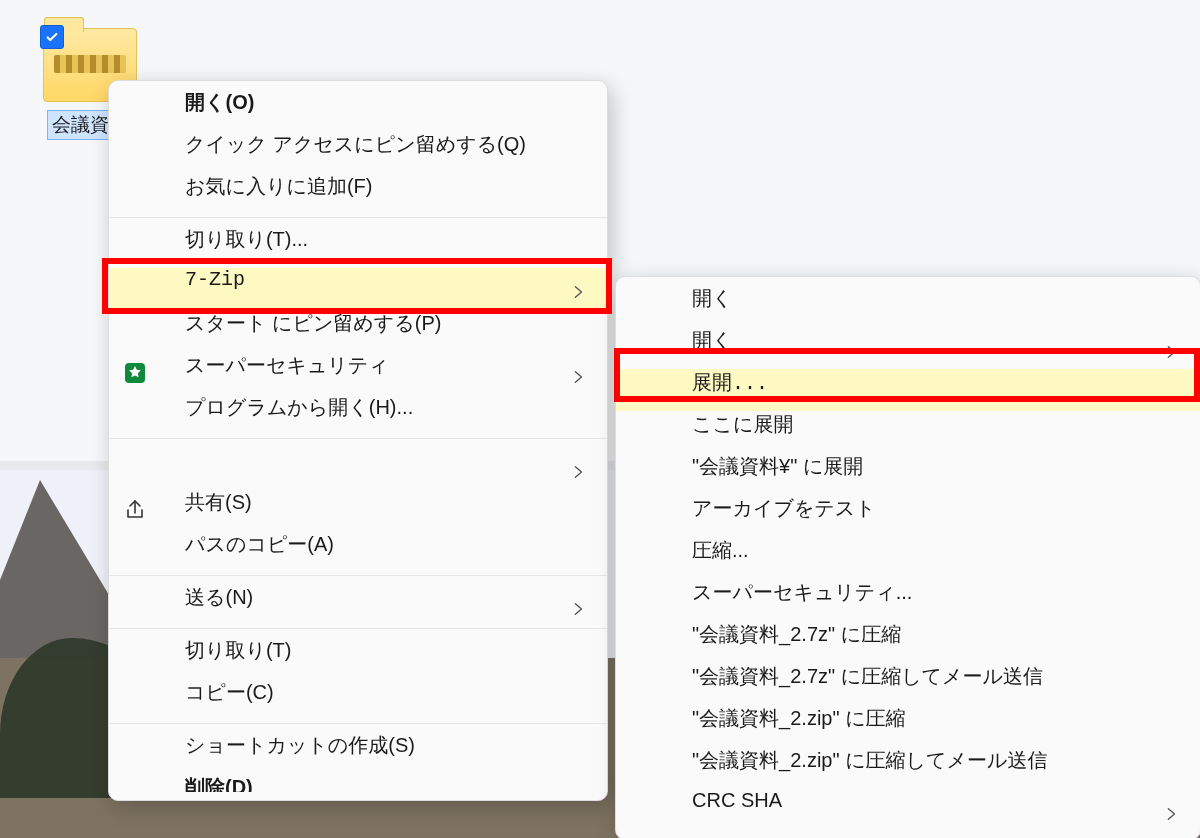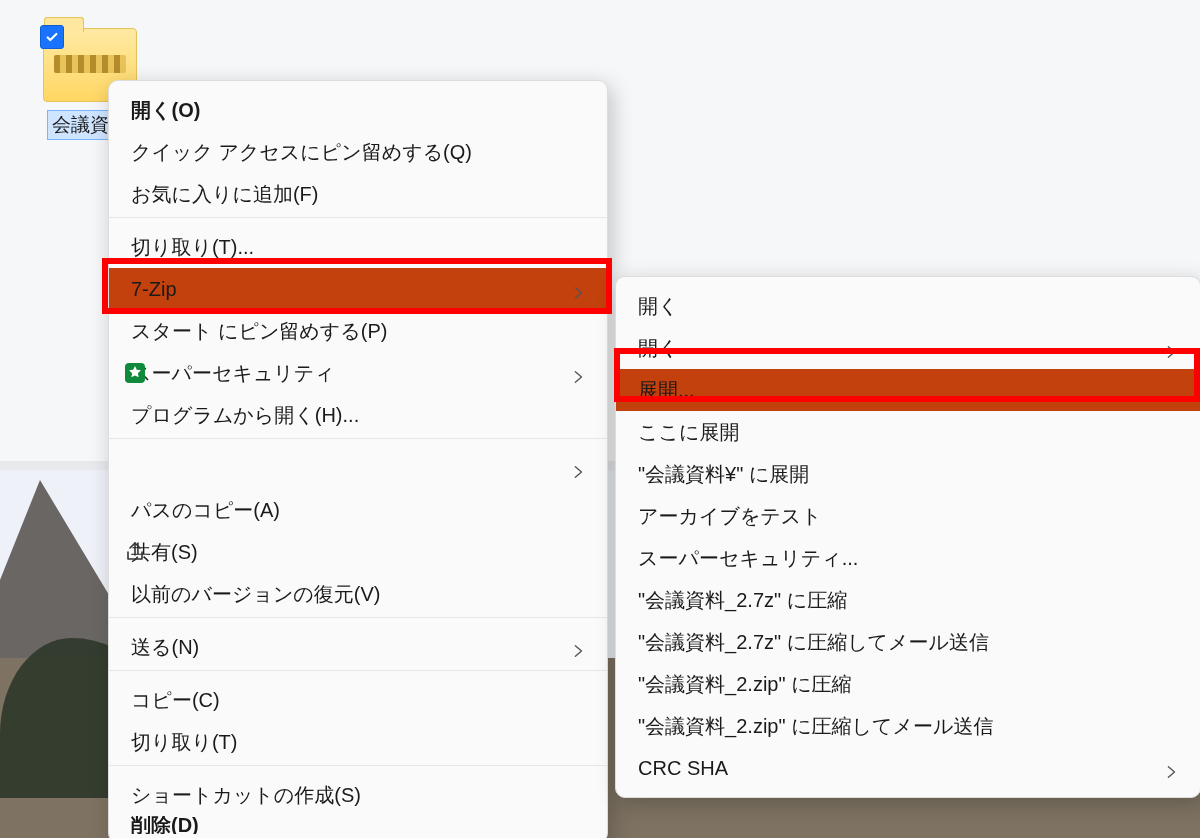--- a/index.html
+++ b/index.html
@@ -103,27 +103,27 @@
     border:1px solid #ddd;
     box-shadow: 4px 6px 22px rgba(0,0,0,.22);
     border-radius:10px;
     padding:8px 0;
   }
   .menu-main { left:108px; top:80px; width:498px; }
   .menu-sub  { left:615px; top:276px; width:584px; }
 
   .menu .item {
     display:flex;
-    align-items:center;
+    align-items:flex-start;
     height:42px;
-    padding:0 22px 0 22px;
+    padding:0 22px 0 76px;
     position:relative;
     cursor:default;
   }
-  .menu .item.hover { background:#c2410c; }
+  .menu .item.hover { background:#fef9c3;font-family:Liberation Mono, monospace; }
   .menu .item .chev {
     position:absolute; right:22px; top:50%; transform:translateY(-50%);
     width:14px; height:14px;
   }
   .menu .sep {
     height:6px;
     margin:2px 0;
     border-top:1px solid #e6e6e6;
   }
   .menu .item.bold { font-weight:700; }
@@ -218,54 +218,51 @@
     <div class="sep"></div>
 
     <div class="item">
       <span class="chev">
         <svg viewBox="0 0 16 16">
             <path d="M5 2l7 6-7 6" stroke="#555" stroke-width="1.6" fill="none" stroke-linecap="round" stroke-linejoin="round"></path>
           </svg>
       </span>
     </div>
     <div class="item">
-      <span class="label-text">パスのコピー(A)</span>
-    </div>
-    <div class="item">
       <span class="ic">
         <svg viewBox="0 0 24 24" fill="none" stroke="#333" stroke-width="1.6" stroke-linecap="round" stroke-linejoin="round">
             <path d="M5 12v7h14v-7"></path>
             <path d="M12 3v12"></path>
             <path d="M7 8l5-5 5 5"></path>
           </svg>
       </span>
       <span class="label-text">共有(S)</span>
     </div>
     <div class="item">
-      <span class="label-text">以前のバージョンの復元(V)</span>
+      <span class="label-text">パスのコピー(A)</span>
     </div>
 
     <div class="sep"></div>
 
     <div class="item">
       <span class="label-text">送る(N)</span>
       <span class="chev">
         <svg viewBox="0 0 16 16">
             <path d="M5 2l7 6-7 6" stroke="#555" stroke-width="1.6" fill="none" stroke-linecap="round" stroke-linejoin="round"></path>
           </svg>
       </span>
     </div>
 
     <div class="sep"></div>
 
     <div class="item">
+      <span class="label-text">切り取り(T)</span>
+    </div>
+    <div class="item">
       <span class="label-text">コピー(C)</span>
-    </div>
-    <div class="item">
-      <span class="label-text">切り取り(T)</span>
     </div>
 
     <div class="sep"></div>
 
     <div class="item">
       <span class="label-text">ショートカットの作成(S)</span>
     </div>
     <div class="item" style="height:18px; overflow:hidden;font-weight:bold;">
       <span class="label-text">削除(D)</span>
     </div>
@@ -289,20 +286,23 @@
     <div class="item">
       <span class="label-text">ここに展開</span>
     </div>
     <div class="item">
       <span class="label-text">"会議資料¥" に展開</span>
     </div>
     <div class="item">
       <span class="label-text">アーカイブをテスト</span>
     </div>
     <div class="item">
+      <span class="label-text">圧縮...</span>
+    </div>
+    <div class="item">
       <span class="label-text">スーパーセキュリティ...</span>
     </div>
     <div class="item">
       <span class="label-text">"会議資料_2.7z" に圧縮</span>
     </div>
     <div class="item">
       <span class="label-text">"会議資料_2.7z" に圧縮してメール送信</span>
     </div>
     <div class="item">
       <span class="label-text">"会議資料_2.zip" に圧縮</span>

